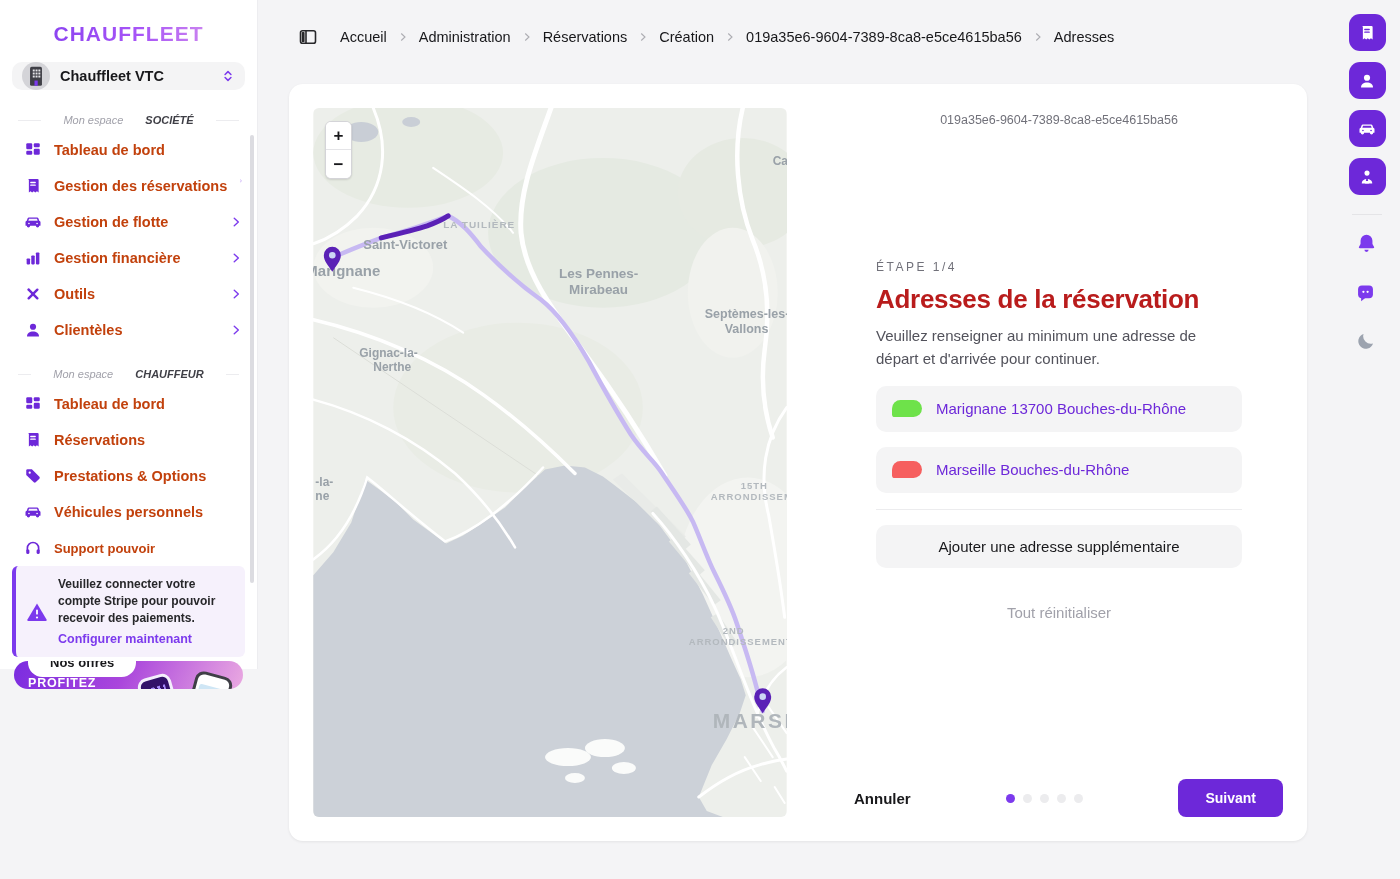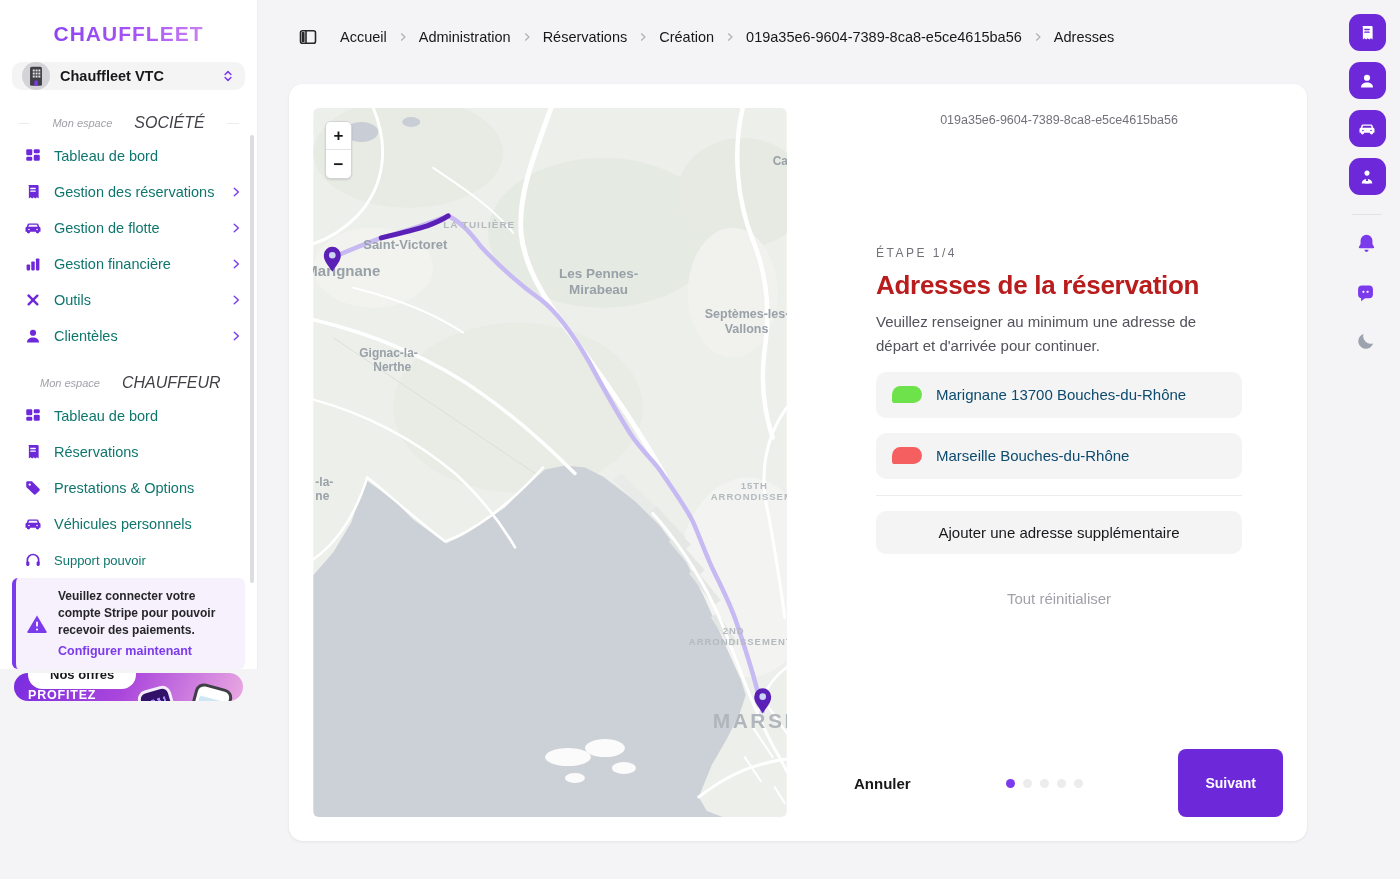--- a/index.html
+++ b/index.html
@@ -12,24 +12,24 @@
   .logo{margin-top:22px;text-align:center;font-size:21px;font-weight:800;letter-spacing:1px;
         background:linear-gradient(90deg,#7c3aed 0%,#a855f7 55%,#e5a8ea 100%);
         -webkit-background-clip:text;background-clip:text;color:transparent}
   .workspace{margin:16px 12px 0;height:42px;background:#f4f4f5;border-radius:10px;display:flex;align-items:center;padding:0 10px;cursor:pointer}
   .ws-avatar{width:28px;height:28px;border-radius:50%;background:#d4d4d8;display:flex;align-items:center;justify-content:center}
   .ws-name{font-size:14.5px;font-weight:700;margin-left:10px;flex:1}
   .nav{padding-top:4px}
   .nav-section{display:flex;align-items:center;gap:22px;margin:20px 18px 6px;white-space:nowrap}
   .nav-section .rule{flex:1;height:1px;background:#ececef}
   .sec-prefix{font-size:11px;font-style:italic;color:#a1a1aa}
-  .sec-name{font-size:16px;font-style:italic;font-weight:400;color:#3f3f46}
+  .sec-name{font-size:11px;font-style:italic;font-weight:700;color:#3f3f46}
   .nav-item{height:36px;display:flex;align-items:center;padding:0 14px 0 24px;cursor:pointer;gap:12px}
   .nav-ic{width:18px;height:18px;flex-shrink:0}
-  .nav-label{font-size:14.5px;font-weight:400;color:#0f766e;flex:1;white-space:nowrap}
+  .nav-label{font-size:14.5px;font-weight:700;color:#c2410c;flex:1;white-space:nowrap}
   .nav-label.small{font-size:13px}
   .nav-chev{width:14px;height:14px}
   .scrollbar{position:absolute;right:3px;top:135px;width:4px;height:448px;background:#dcdce1;border-radius:2px}
 
   .stripe-warning{margin:12px 12px 0;background:#f6f1fc;border-left:4px solid #7c3aed;border-radius:6px;padding:10px 10px 10px 10px;display:flex;gap:10px}
   .sw-icon{width:22px;flex-shrink:0;align-self:center}
   .sw-text{font-size:12px;font-weight:600;line-height:1.4;color:#27272a}
   .sw-link{display:inline-block;margin-top:6px;font-size:12.5px;font-weight:700;color:#7c3aed;cursor:pointer}
 
   .user-row{display:flex;align-items:center;gap:10px;padding:12px 16px;margin-top:2px}
@@ -71,32 +71,32 @@
 
   .panel{width:448px;margin-left:auto;display:flex;flex-direction:column}
   .res-id{margin-top:5px;text-align:center;font-size:12.5px;color:#71717a}
   .panel-mid{width:366px;margin:0 auto}
   .step-label{font-size:12px;letter-spacing:2.5px;color:#71717a;font-weight:500}
   .panel-title{margin-top:10px;font-size:26px;font-weight:700;color:#b91c1c;letter-spacing:-.3px}
   .panel-sub{margin-top:9px;font-size:15px;line-height:1.55;color:#52525b}
   .addr-row{margin-top:15px;height:46px;background:#f4f4f5;border-radius:10px;display:flex;align-items:center;padding:0 16px;gap:14px;cursor:pointer}
   .addr-row:first-of-type{margin-top:35px}
   .chip{width:30px;height:17px;border-radius:9px;border-bottom-left-radius:3px;flex-shrink:0}
-  .addr-label{font-size:15px;color:#0c4a6e}
+  .addr-label{font-size:15px;color:#6d28d9}
   .panel-divider{margin-top:16px;border-top:1px solid #ececee}
   .add-btn{margin-top:15px;width:100%;height:43px;background:#f4f4f5;border:none;border-radius:10px;font-size:15px;font-weight:500;color:#18181b;cursor:pointer;font-family:inherit}
   .reset-link{margin-top:36px;text-align:center;font-size:15px;color:#a1a1aa;cursor:pointer}
   .spacer1{flex:1.05}.spacer2{flex:1.25}
   .panel-footer{display:flex;align-items:center;padding-left:19px}
   .cancel-btn{background:none;border:none;font-size:15px;font-weight:600;color:#18181b;cursor:pointer;font-family:inherit}
   .dots{display:flex;gap:8px;margin:0 auto}
   .dot{width:9px;height:9px;border-radius:50%;background:#ececee;cursor:pointer}
   .dot.active{background:#7c3aed}
   .next-btn{background:#6d28d9;color:#fff;border:none;border-radius:8px;font-size:14px;font-weight:600;
-            padding:26px 27px;cursor:pointer;font-family:inherit}
+            padding:11px 27px;cursor:pointer;font-family:inherit}
 
   
   .rail{width:66px;flex-shrink:0;display:flex;flex-direction:column;align-items:center;padding-top:14px}
   .rail-btn{width:37px;height:37px;border-radius:11px;background:#6d28d9;border:none;cursor:pointer;
             display:flex;align-items:center;justify-content:center;margin-bottom:11px}
   .rail-div{width:30px;border-top:1px solid #e4e4e7;margin:8px 0 16px}
   .rail-ico{width:24px;height:24px;background:none;border:none;cursor:pointer;padding:0;margin-bottom:25px}
 
   
   .mt{font-family:"Liberation Sans",sans-serif;fill:#99a1a8;font-weight:600}

